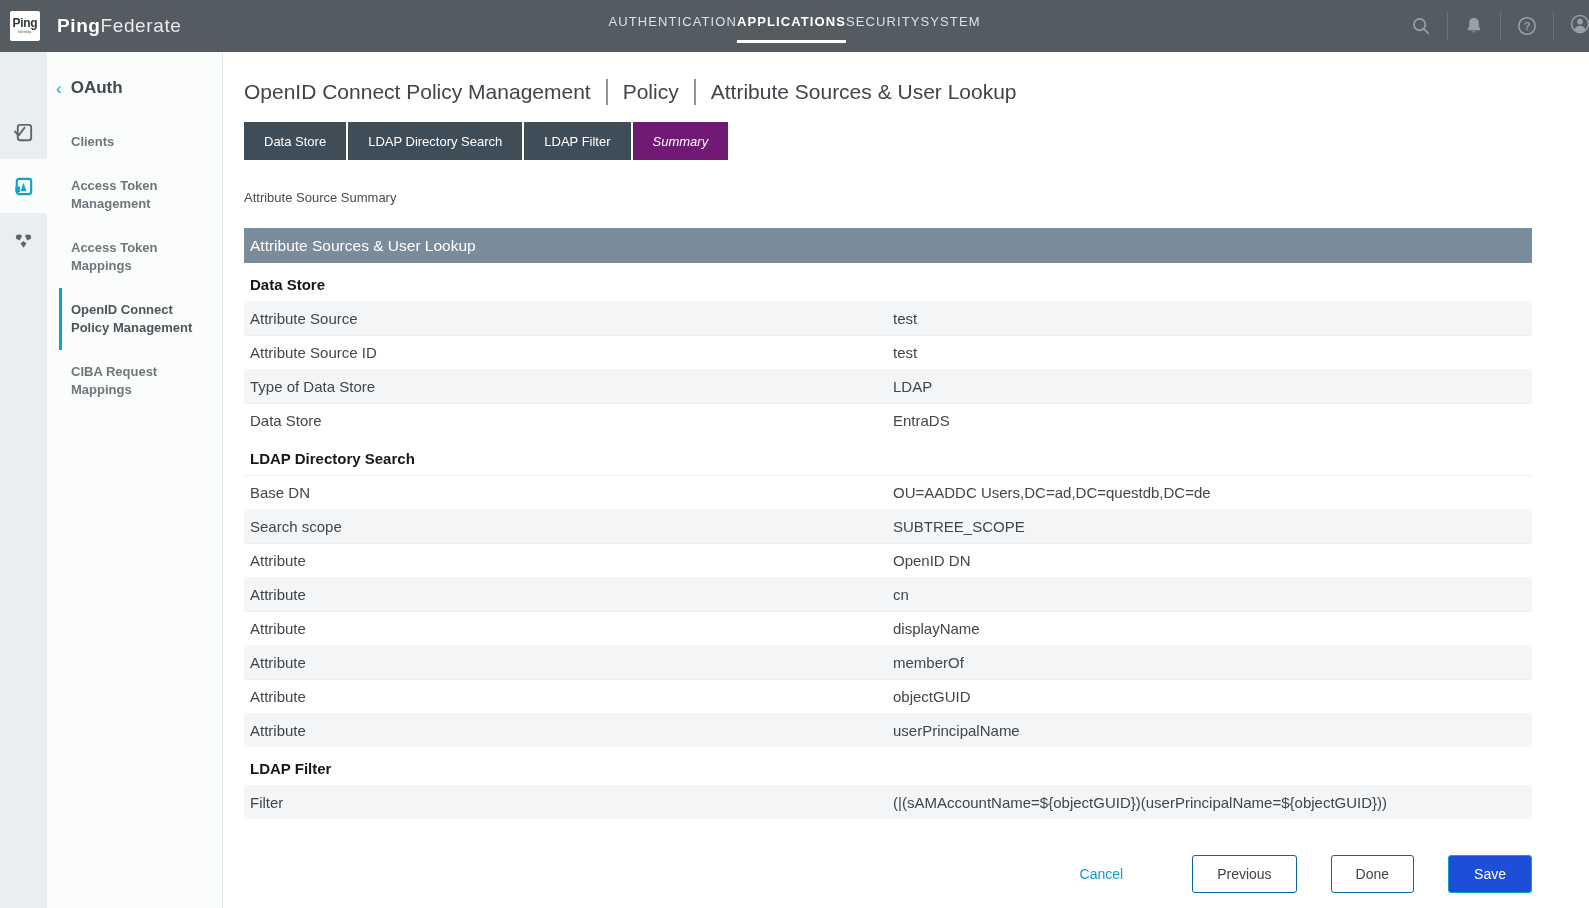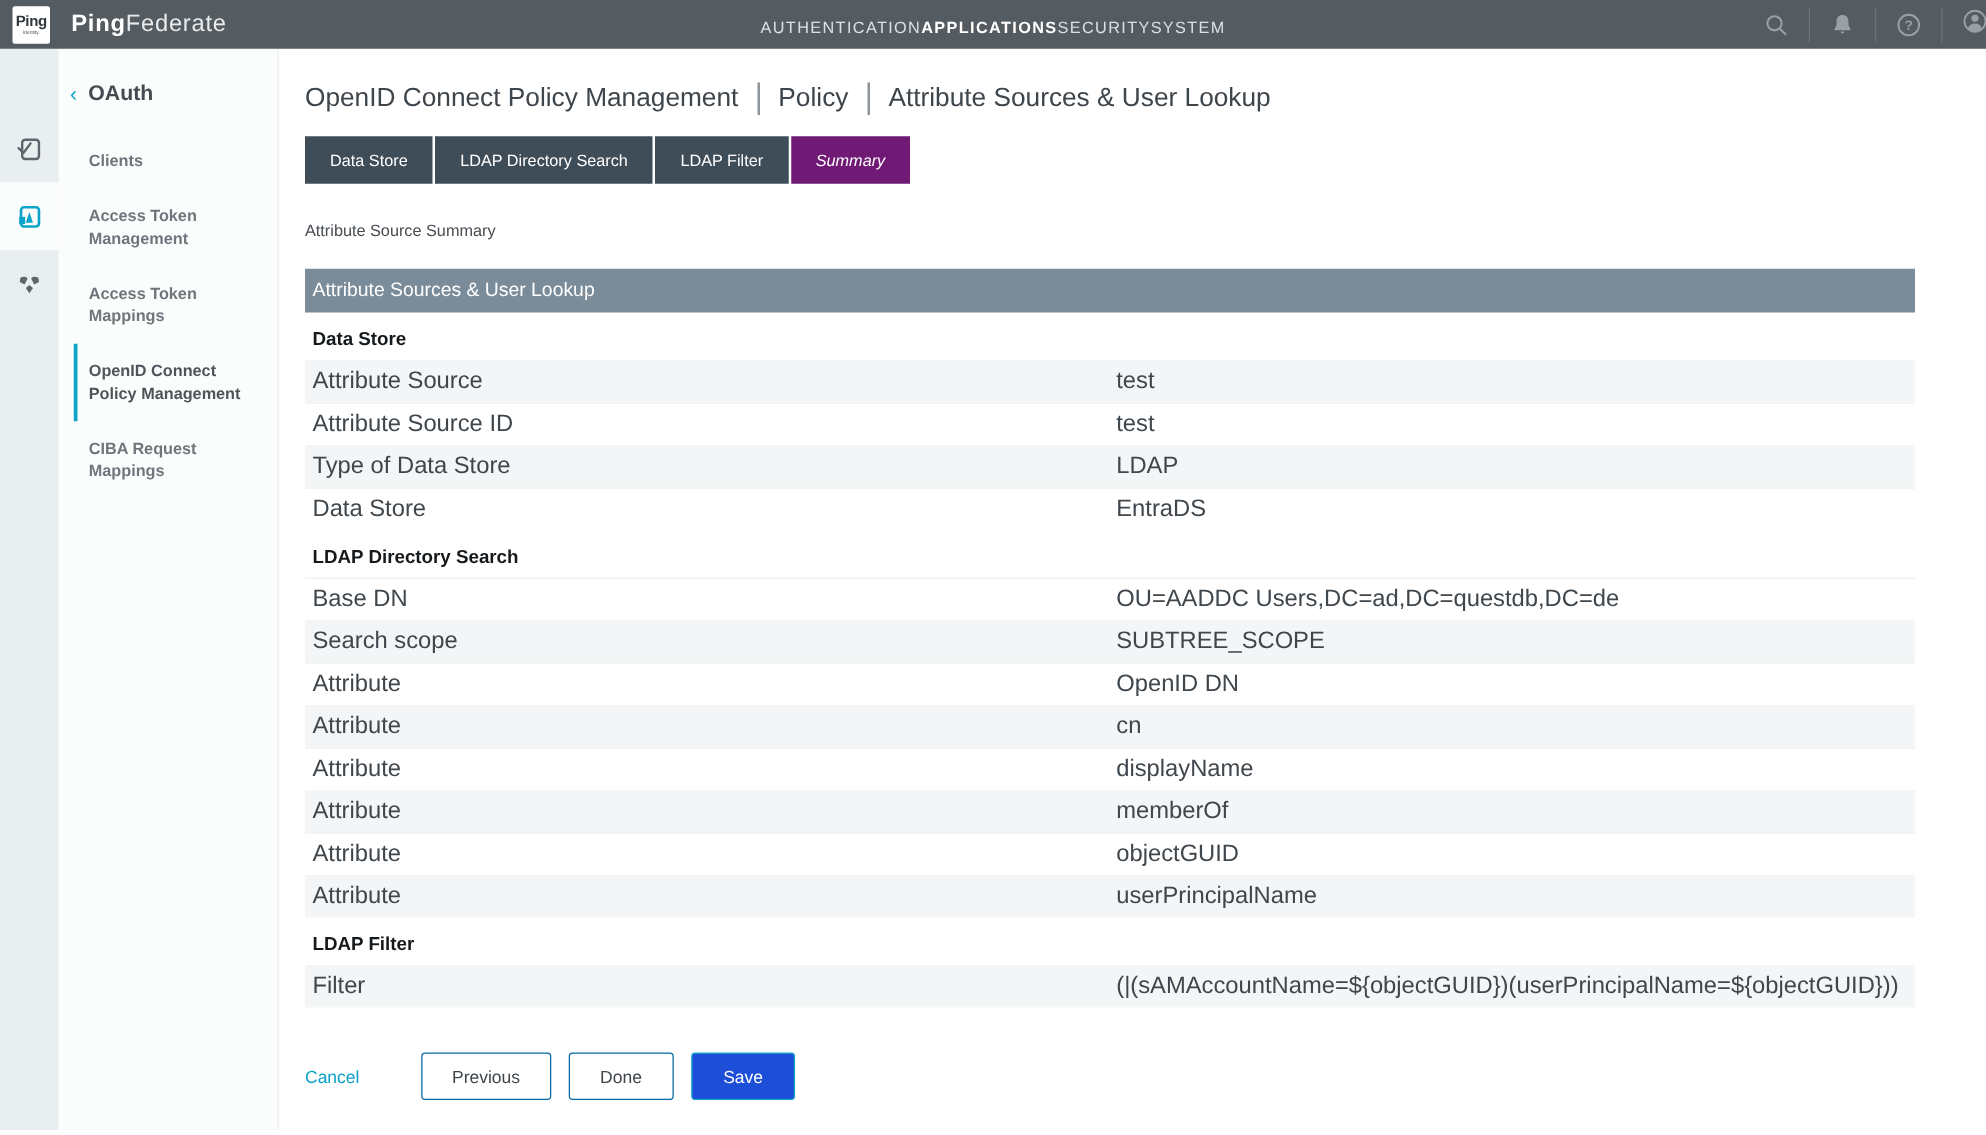--- a/index.html
+++ b/index.html
@@ -1,20 +1,20 @@
 <!DOCTYPE html>
 <html><head>
 <meta charset="utf-8">
 <style>
   * { box-sizing: border-box; margin: 0; padding: 0; }
   html,body { width: 1589px; height: 908px; overflow: hidden; }
   body { font-family: "Liberation Sans", sans-serif; background: #fff; }
 
   
-  .topnav { position: relative; height: 39px; background: #545b61; display: flex; align-items: center; padding-left: 10px; }
+  .topnav { position: relative; height: 52px; background: #545b61; display: flex; align-items: center; padding-left: 10px; }
   .logo { width: 30px; height: 30px; background: #fff; border-radius: 2px; display: flex; flex-direction: column; align-items: center; justify-content: center; flex: 0 0 auto; }
   .logo .p1 { font-weight: 700; font-size: 12px; color: #30373c; line-height: 11px; letter-spacing: -.3px; }
   .logo .p2 { font-size: 4px; color: #565d62; line-height: 5px; }
   .brand { color: #fff; font-size: 19px; margin-left: 17px; letter-spacing: .6px; white-space: nowrap; }
   .brand b { font-weight: 700; }
   .brand span { font-weight: 300; color: #e9ebec; }
   .topnav-items { position: absolute; left: 50%; top: 0; transform: translateX(-50%); height: 43px; display: flex; align-items: stretch; }
   .nav-item { display: flex; align-items: center; color: #dde0e2; font-size: 13px; letter-spacing: 1.1px; cursor: pointer; border-bottom: 3px solid transparent; padding-top: 3px; }
   .nav-item.active { font-weight: 700; color: #fff; border-bottom-color: #fff; }
   .topnav-icons { margin-left: auto; display: flex; align-items: center; color: #9aa1a6; height: 43px; }
@@ -44,27 +44,27 @@
 
   .tabs { display: flex; margin-top: 17px; }
   .tab { background: #3f4d58; color: #fff; font-size: 13px; padding: 12px 20px 11px; margin-right: 2px; cursor: pointer; white-space: nowrap; }
   .tab.active { background: #701a75; font-style: italic; }
 
   .summary-label { margin-top: 30px; font-size: 13px; color: #464c51; }
 
   .table { margin-top: 23px; }
   .table-header { background: #7a8b99; color: #fff; font-size: 15.5px; line-height: 35px; height: 35px; padding-left: 6px; font-weight: 400; }
   .section-title { font-size: 15px; font-weight: 700; color: #15191c; margin: 13px 0 8px 6px; }
-  .row { display: flex; align-items: center; height: 34px; font-size: 19px; color: #3f464c; }
+  .row { display: flex; align-items: center; height: 34px; font-size: 15px; color: #3f464c; }
   .row.shaded { background: #f4f5f6; }
   .row.plain { border-top: 1px solid #edeff0; }
   .row-label { width: 649px; padding-left: 6px; flex: 0 0 auto; }
   .row-value { flex: 1; }
 
-  .footer { display: flex; align-items: center; margin-top: 36px; }
+  .footer { display: flex; justify-content: flex-end; align-items: center; margin-top: 36px; gap: 20px; }
   .link-cancel { color: #0da0c8; font-size: 14px; cursor: pointer; margin-right: 35px; }
   .btn { background: #fff; border: 1px solid #0369a1; border-radius: 3px; font-size: 14px; color: #3d444a; padding: 10px 24px; margin-left: 14px; cursor: pointer; font-family: "Liberation Sans", sans-serif; }
   .btn-save { background: #1d4ed8; border: 1px solid #0da0c8; color: #fff; padding: 10px 25px; }
 </style>
 </head>
 <body>
 
 <header class="topnav">
   <div class="logo">
     <div class="p1">Ping</div>

